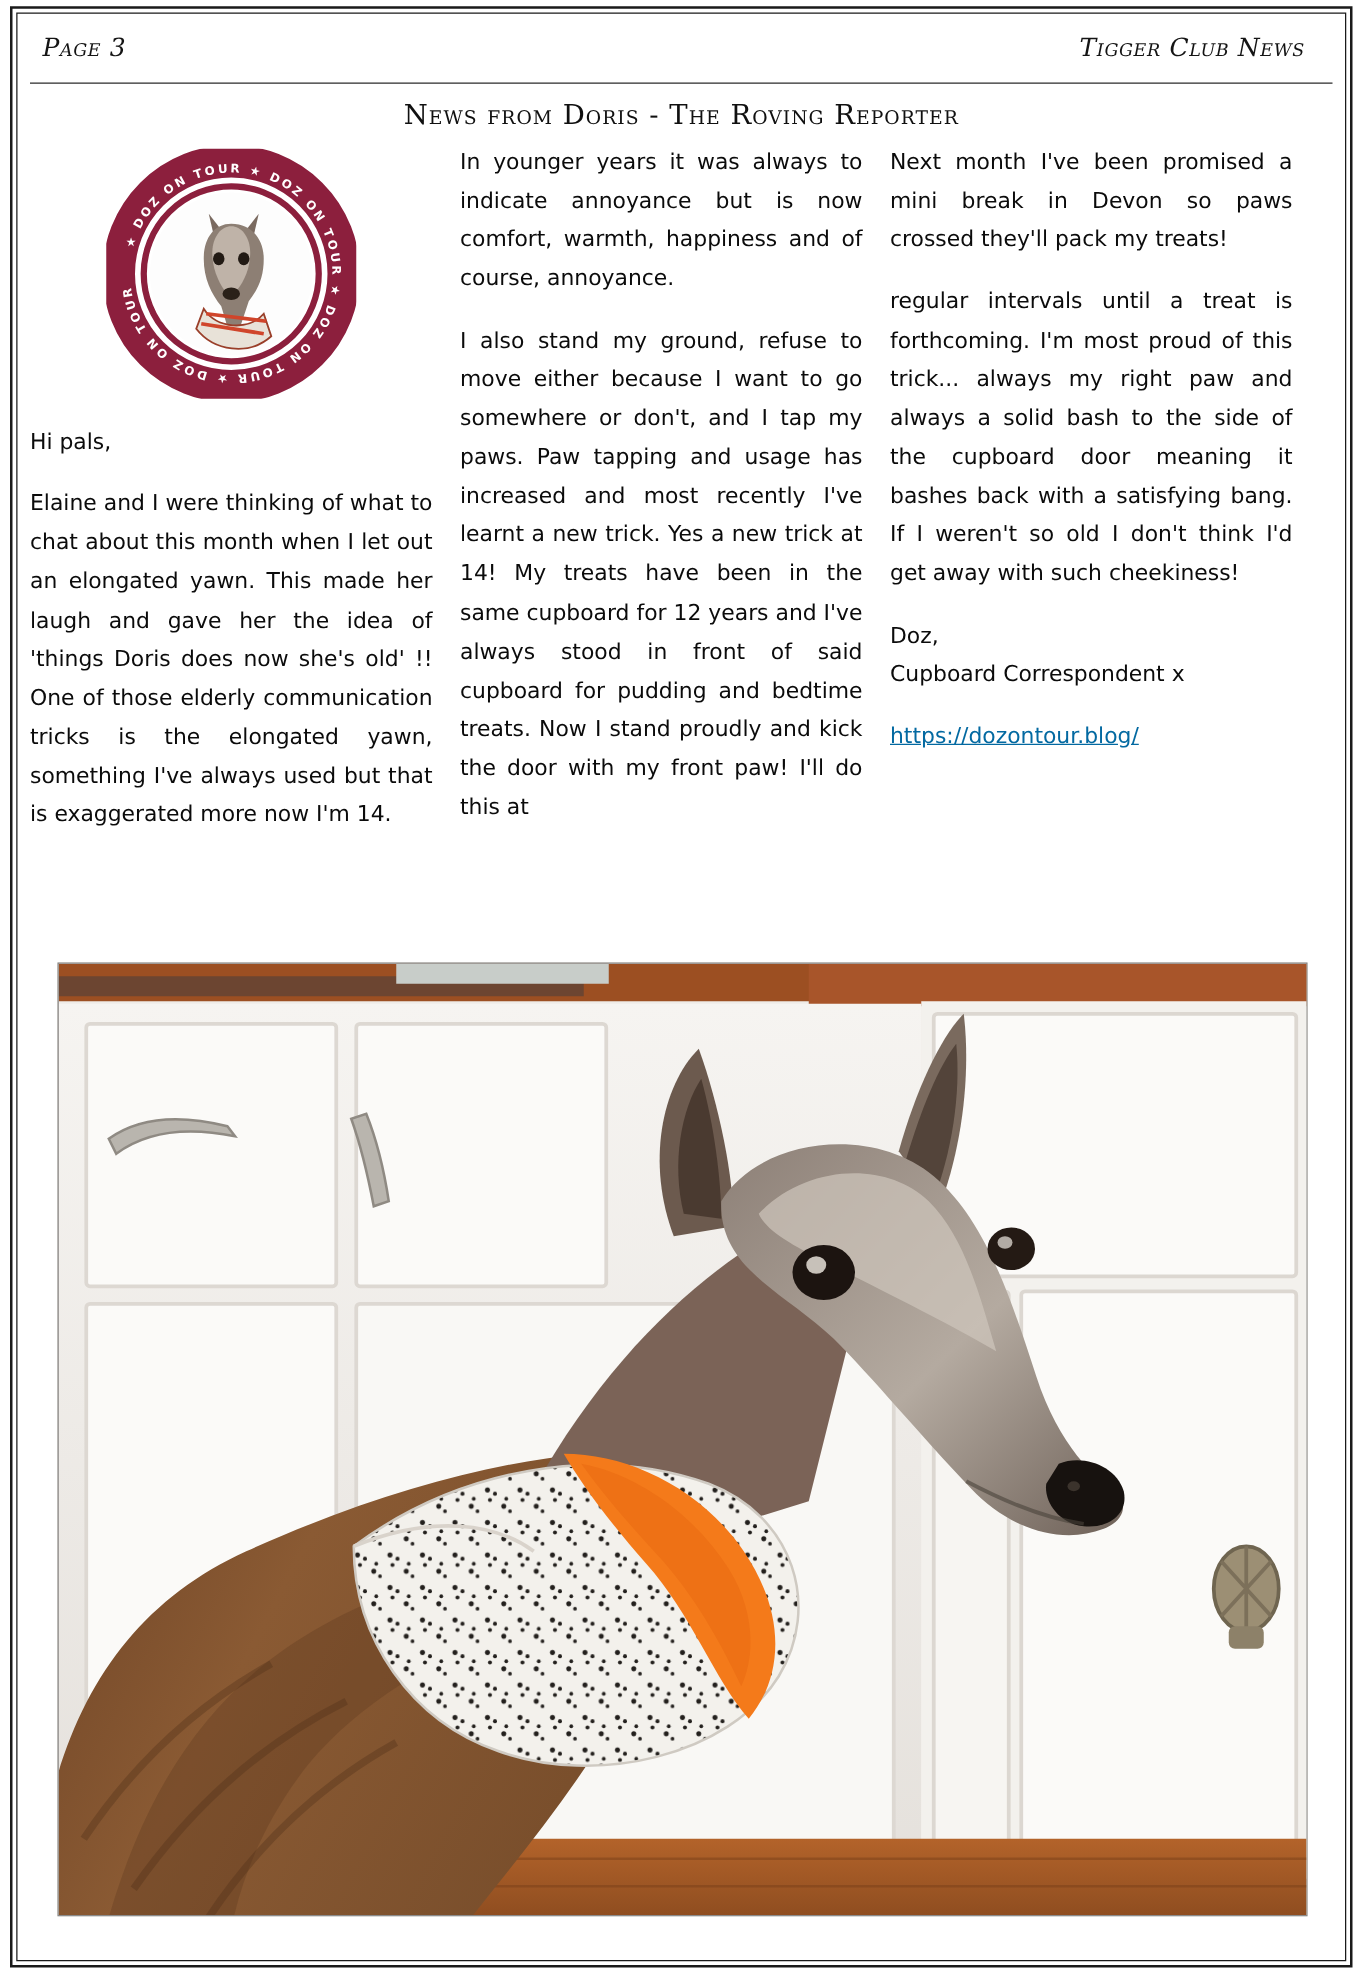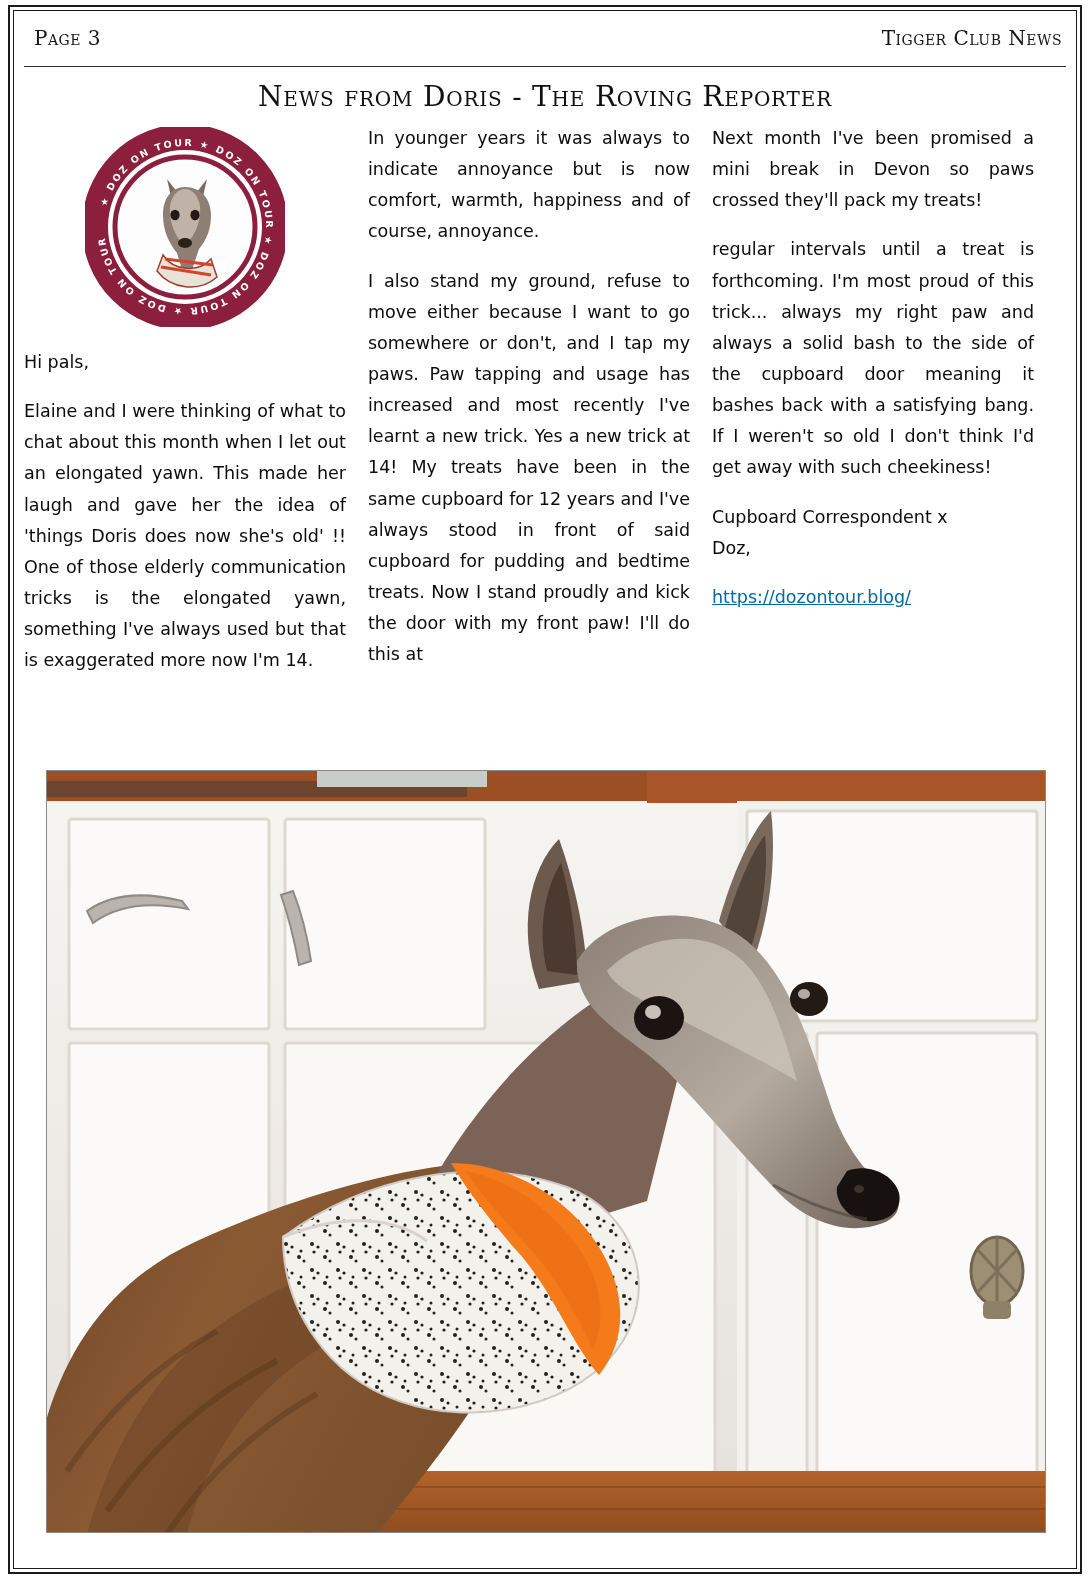--- a/index.html
+++ b/index.html
@@ -55,30 +55,31 @@
   }
   .masthead .left, .masthead .right {
     font-family: "DejaVu Serif", serif;
     font-size: 20px;
     letter-spacing: 0.5px;
     color: #141414;
     position: absolute;
     top: 6px;
   }
   .masthead .left { left: 10px; }
-  .masthead .right { right: 4px; }
+  .masthead .right { right: 22px; }
   .smallcaps {
     font-variant: small-caps;
+    font-style: italic;
   }
 
   
   .headline {
     font-family: "DejaVu Serif", serif;
     font-variant: small-caps;
-    font-size: 28px;
+    font-size: 22px;
     text-align: center;
     color: #101010;
     letter-spacing: 0.8px;
     margin-top: 13px;
     margin-bottom: 10px;
     white-space: nowrap;
   }
 
   
   .columns {
@@ -195,22 +196,22 @@
       </div>
 
       <div class="col">
         <p>In younger years it was always to indicate annoyance but is now comfort, warmth, happiness and of course, annoyance.</p>
         <p>I also stand my ground, refuse to move either because I want to go somewhere or don't, and I tap my paws. Paw tapping and usage has increased and most recently I've learnt a new trick. Yes a new trick at 14! My treats have been in the same cupboard for 12 years and I've always stood in front of said cupboard for pudding and bedtime treats. Now I stand proudly and kick the door with my front paw! I'll do this at</p>
       </div>
 
       <div class="col">
         <p>Next month I've been promised a mini break in Devon so paws crossed they'll pack my treats!</p>
         <p>regular intervals until a treat is forthcoming. I'm most proud of this trick... always my right paw and always a solid bash to the side of the cupboard door meaning it bashes back with a satisfying bang. If I weren't so old I don't think I'd get away with such cheekiness!</p>
+        <p style="margin-bottom:0">Doz,</p>
         <p style="margin-bottom:0">Cupboard Correspondent x</p>
-        <p style="margin-bottom:0">Doz,</p>
         <a class="blog-link" href="#">https://dozontour.blog/</a>
       </div>
 
     </div>
 
     <div class="photo">
       <svg width="1000" height="763" viewBox="0 0 1000 763" xmlns="http://www.w3.org/2000/svg">
         <defs>
           <linearGradient id="cabinet" x1="0" y1="0" x2="0" y2="1">
             <stop offset="0%" stop-color="#f6f4f1"></stop>

